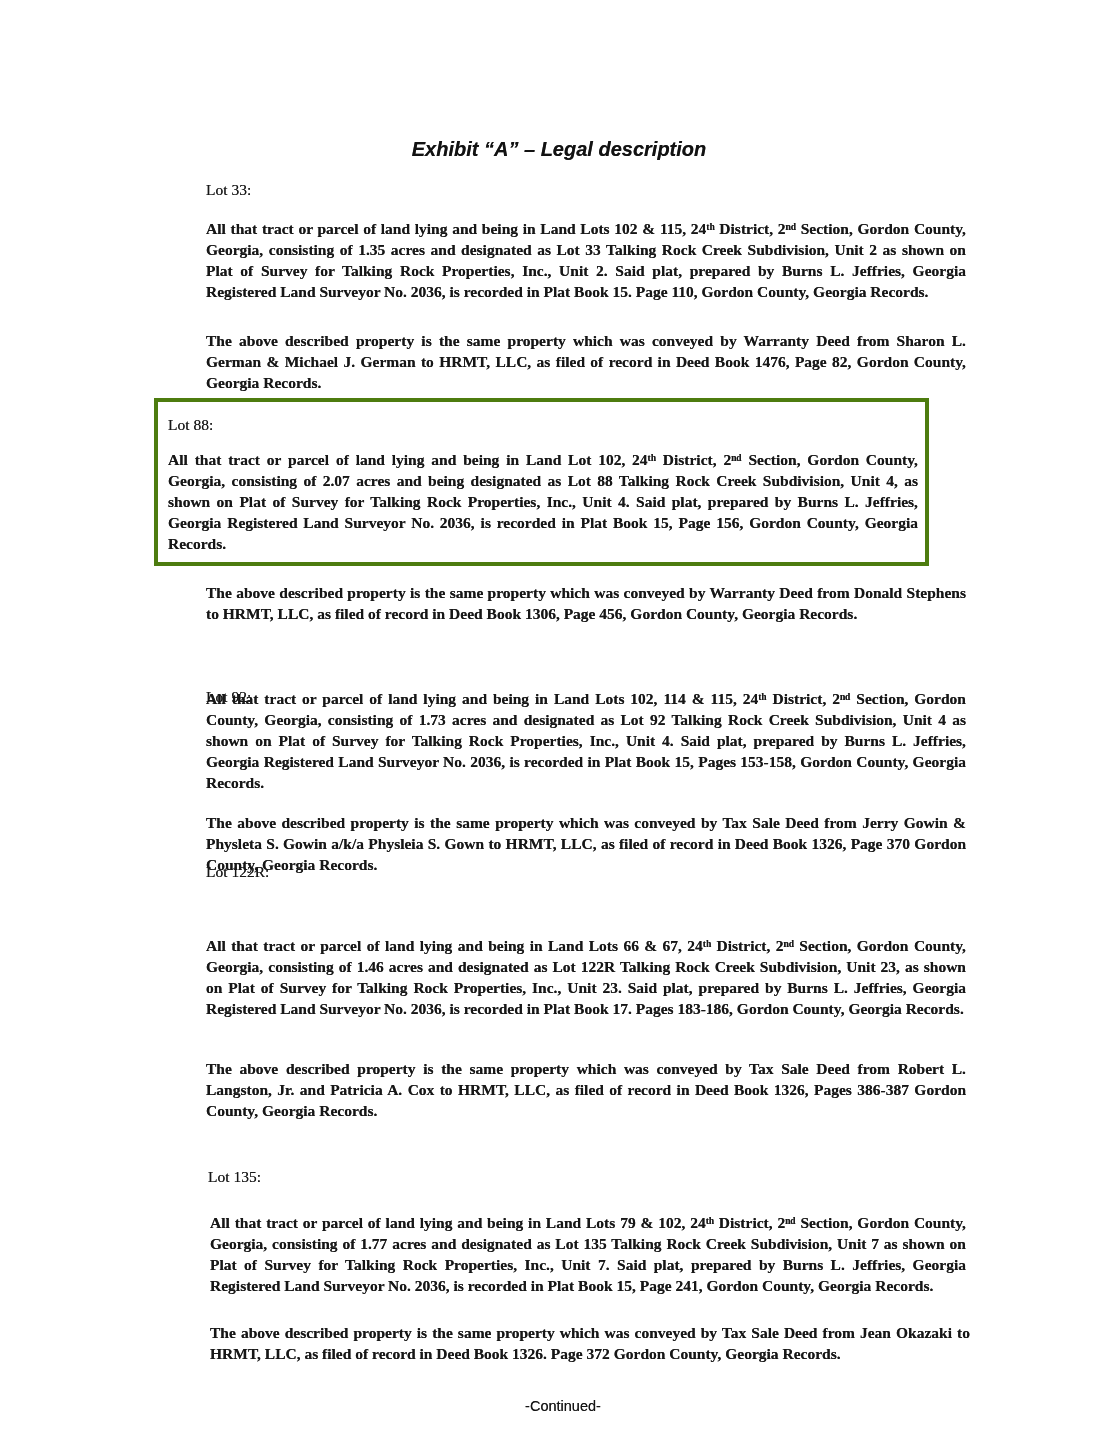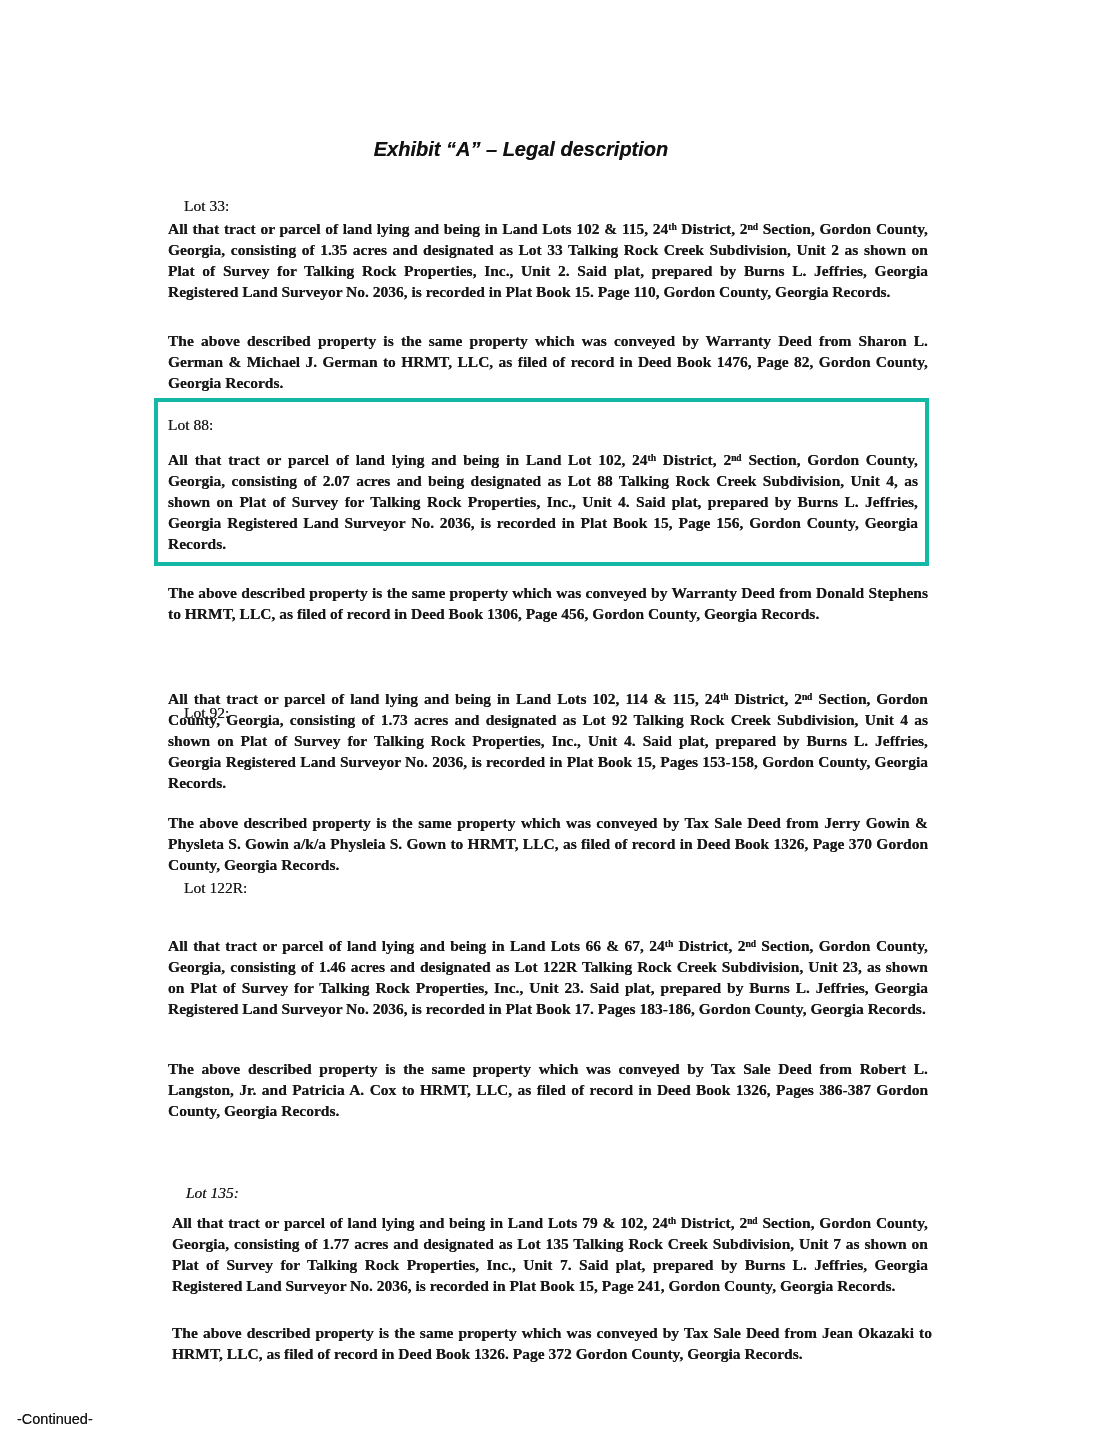--- a/index.html
+++ b/index.html
@@ -12,52 +12,52 @@
     width: 1096px;
     height: 1438px;
     background: #ffffff;
     overflow: hidden;
     font-family: "Liberation Serif", "DejaVu Serif", "DejaVu Sans", serif;
     font-size: 15.5px;
     line-height: 21px;
     color: #171717;
     text-shadow: 0 0 0.45px rgba(25,25,25,0.75);
   }
-  .abs { position: absolute; }
+  .abs { position: absolute; padding-left: 38px; }
   .doc-title {
     top: 137px;
     left: 0;
     width: 1042px;
     text-align: center;
     font-family: "Liberation Sans", "DejaVu Sans", sans-serif;
     font-style: italic;
     font-weight: bold;
     font-size: 20px;
     line-height: 24px;
     margin: 0;
     color: #121212;
   }
   .lot-label {
     left: 168px;
     width: 300px;
-    margin: 16px;
+    margin: 0;
   }
   .para {
     left: 168px;
     width: 760px;
     margin: 0;
     text-align: justify;
     font-weight: bold;
   }
   .hl-box {
     top: 398px;
     left: 154px;
     width: 775px;
     box-sizing: border-box;
-    border: 4px solid #14b8a6;
+    border: 4px solid #4d7c0f;
     padding: 12px 7px 8px 10px;
   }
   .hl-box .lot-label {
     position: static;
     margin: 0 0 14px 0;
   }
   .hl-box .para {
     position: static;
     width: auto;
     margin: 0;
@@ -65,31 +65,31 @@
   .t-l33-label  { top: 179px; }
   .t-l33-desc   { top: 218px; }
   .t-l33-conv   { top: 330px; }
   .t-l88-conv   { top: 582px; }
   .t-l92-label  { top: 686px; }
   .t-l92-desc   { top: 688px; }
   .t-l92-conv   { top: 812px; }
   .t-l122r-label{ top: 861px; }
   .t-l122r-desc { top: 935px; }
   .t-l122r-conv { top: 1058px; }
-  .t-l135-label { top: 1166px; left: 170px; font-style: italic; }
+  .t-l135-label { top: 1166px; left: 170px; }
   .t-l135-desc  { top: 1212px; left: 172px; width: 756px; }
   .t-l135-conv  { top: 1322px; left: 172px; }
   .doc-footer {
     top: 1392px;
     left: 0;
     width: 1042px;
-    text-align: left;
+    text-align: center;
     font-family: "Liberation Sans", "DejaVu Sans", sans-serif;
     font-size: 14.5px;
-    margin: 17px;
+    margin: 4px;
     color: #141414;
   }
 </style>
 </head>
 <body>
 
 <div class="page">
 
   <h1 class="abs doc-title">Exhibit “A” – Legal description</h1>
 

